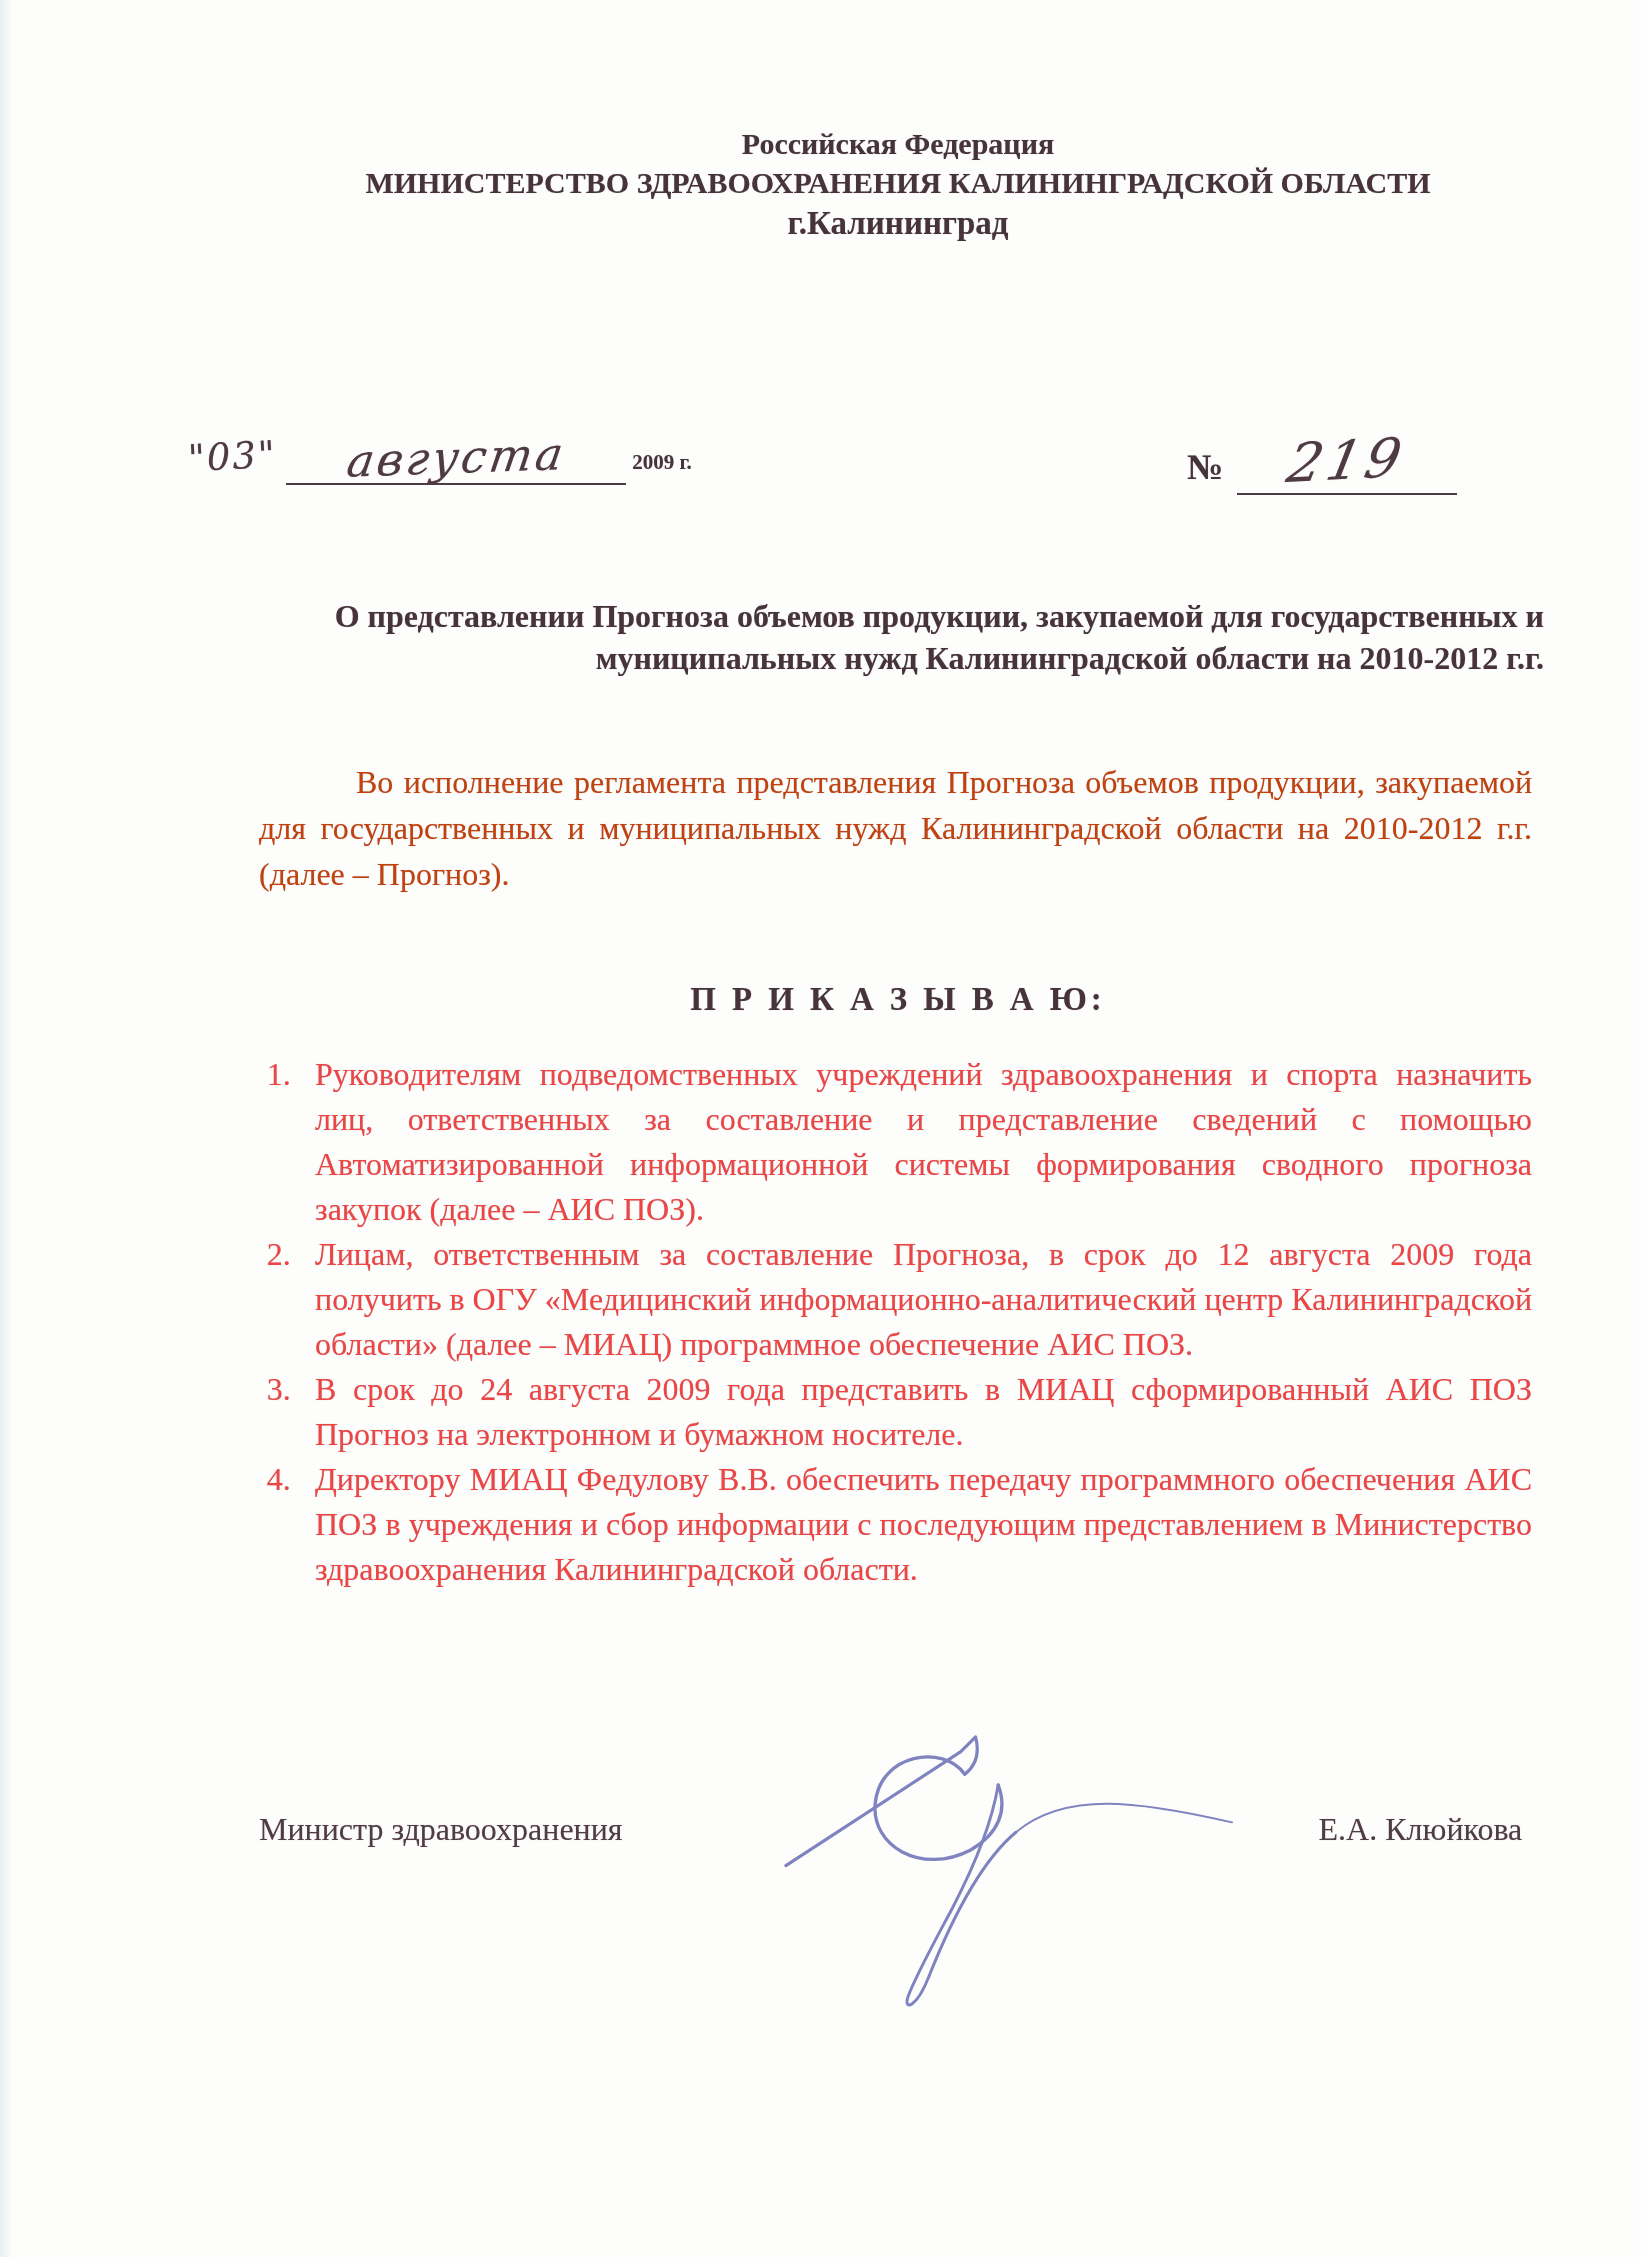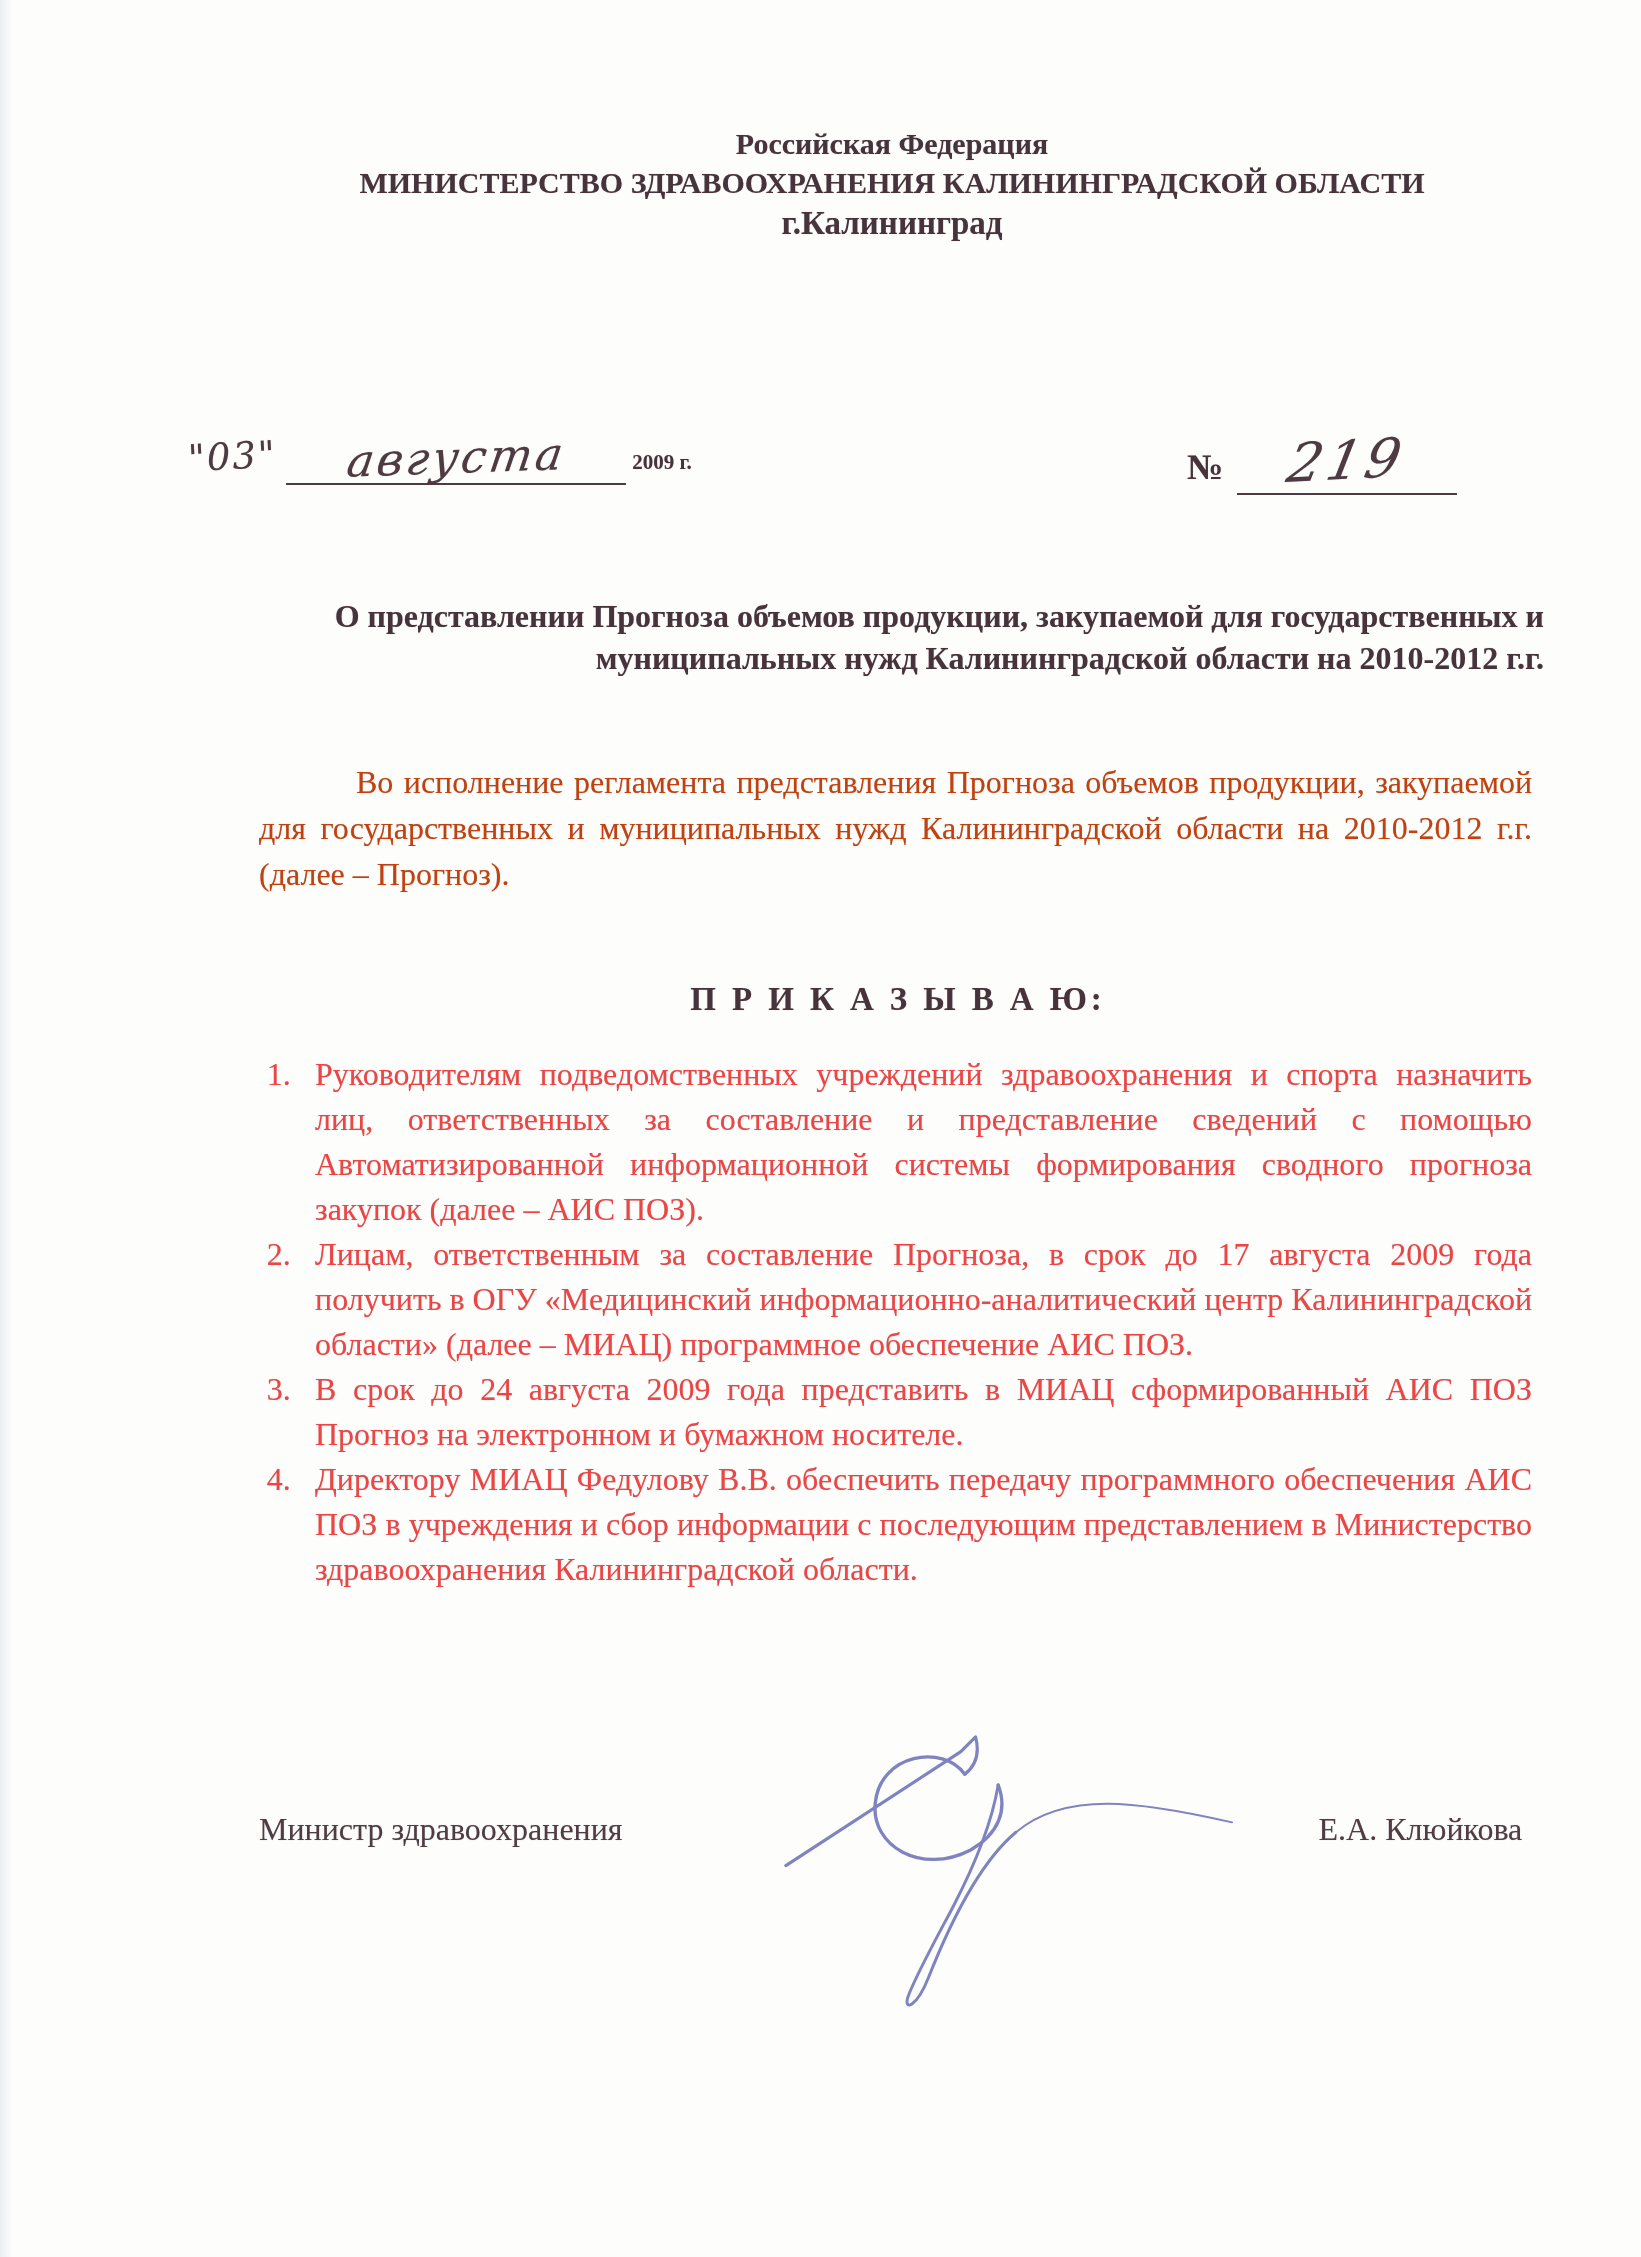--- a/index.html
+++ b/index.html
@@ -17,21 +17,21 @@
   
   .scan-edge {
     position: absolute; left: 0; top: 0; bottom: 0; width: 13.5px;
     background: linear-gradient(90deg, #e9eff2 0%, rgba(233,239,242,0) 90%);
   }
   .ink   { color: #c2410c; }
   .ink-b { color: #46333c; font-weight: bold; }
   .softscan { text-shadow: 0 0 1px rgba(80,60,70,0.35); }
 
   .header {
-    position: absolute; top: 124px; left: 168px; width: 1448px;
+    position: absolute; top: 124px; left: 174px; width: 1448px;
     text-align: center;
   }
   .header .country  { font-size: 30px; line-height: 39px; }
   .header .ministry { font-size: 30px; line-height: 39px; }
   .header .doctype  { font-size: 42px; line-height: 50px; margin-top: 50px; letter-spacing: 1.9px; }
   .header .city     { font-size: 33px; line-height: 42px; }
 
   .date-row {
     position: absolute; top: 427px; left: 188px; width: 1284px;
     font-size: 33px; color: #4b3740;
@@ -115,21 +115,21 @@
   </div>
 
   <div class="doc-title ink-b softscan">О представлении Прогноза объемов продукции, закупаемой для государственных и муниципальных нужд Калининградской области на 2010-2012 г.г.</div>
 
   <div class="intro ink softscan">Во исполнение регламента представления Прогноза объемов продукции, закупаемой для государственных и муниципальных нужд Калининградской области на 2010-2012 г.г. (далее – Прогноз).</div>
 
   <div class="order-heading ink-b softscan">П Р И К А З Ы В А Ю:</div>
 
   <ol class="order-list softscan">
     <li>Руководителям подведомственных учреждений здравоохранения и спорта назначить лиц, ответственных за составление и представление сведений с помощью Автоматизированной информационной системы формирования сводного прогноза закупок (далее – АИС ПОЗ).</li>
-    <li>Лицам, ответственным за составление Прогноза, в срок до 17 августа 2009 года получить в ОГУ «Медицинский информационно-аналитический центр Калининградской области» (далее – МИАЦ) программное обеспечение АИС ПОЗ.</li>
+    <li>Лицам, ответственным за составление Прогноза, в срок до 12 августа 2009 года получить в ОГУ «Медицинский информационно-аналитический центр Калининградской области» (далее – МИАЦ) программное обеспечение АИС ПОЗ.</li>
     <li>В срок до 24 августа 2009 года представить в МИАЦ сформированный АИС ПОЗ Прогноз на электронном и бумажном носителе.</li>
     <li>Директору МИАЦ Федулову В.В. обеспечить передачу программного обеспечения АИС ПОЗ в учреждения и сбор информации с последующим представлением в Министерство здравоохранения Калининградской области.</li>
   </ol>
 
   <div class="signature-row">
     <span class="sig-position softscan">Министр здравоохранения</span>
     <span class="sig-name softscan">Е.А. Клюйкова</span>
   </div>
 
   <svg class="sig-svg" viewBox="0 0 470 300" aria-hidden="true">

